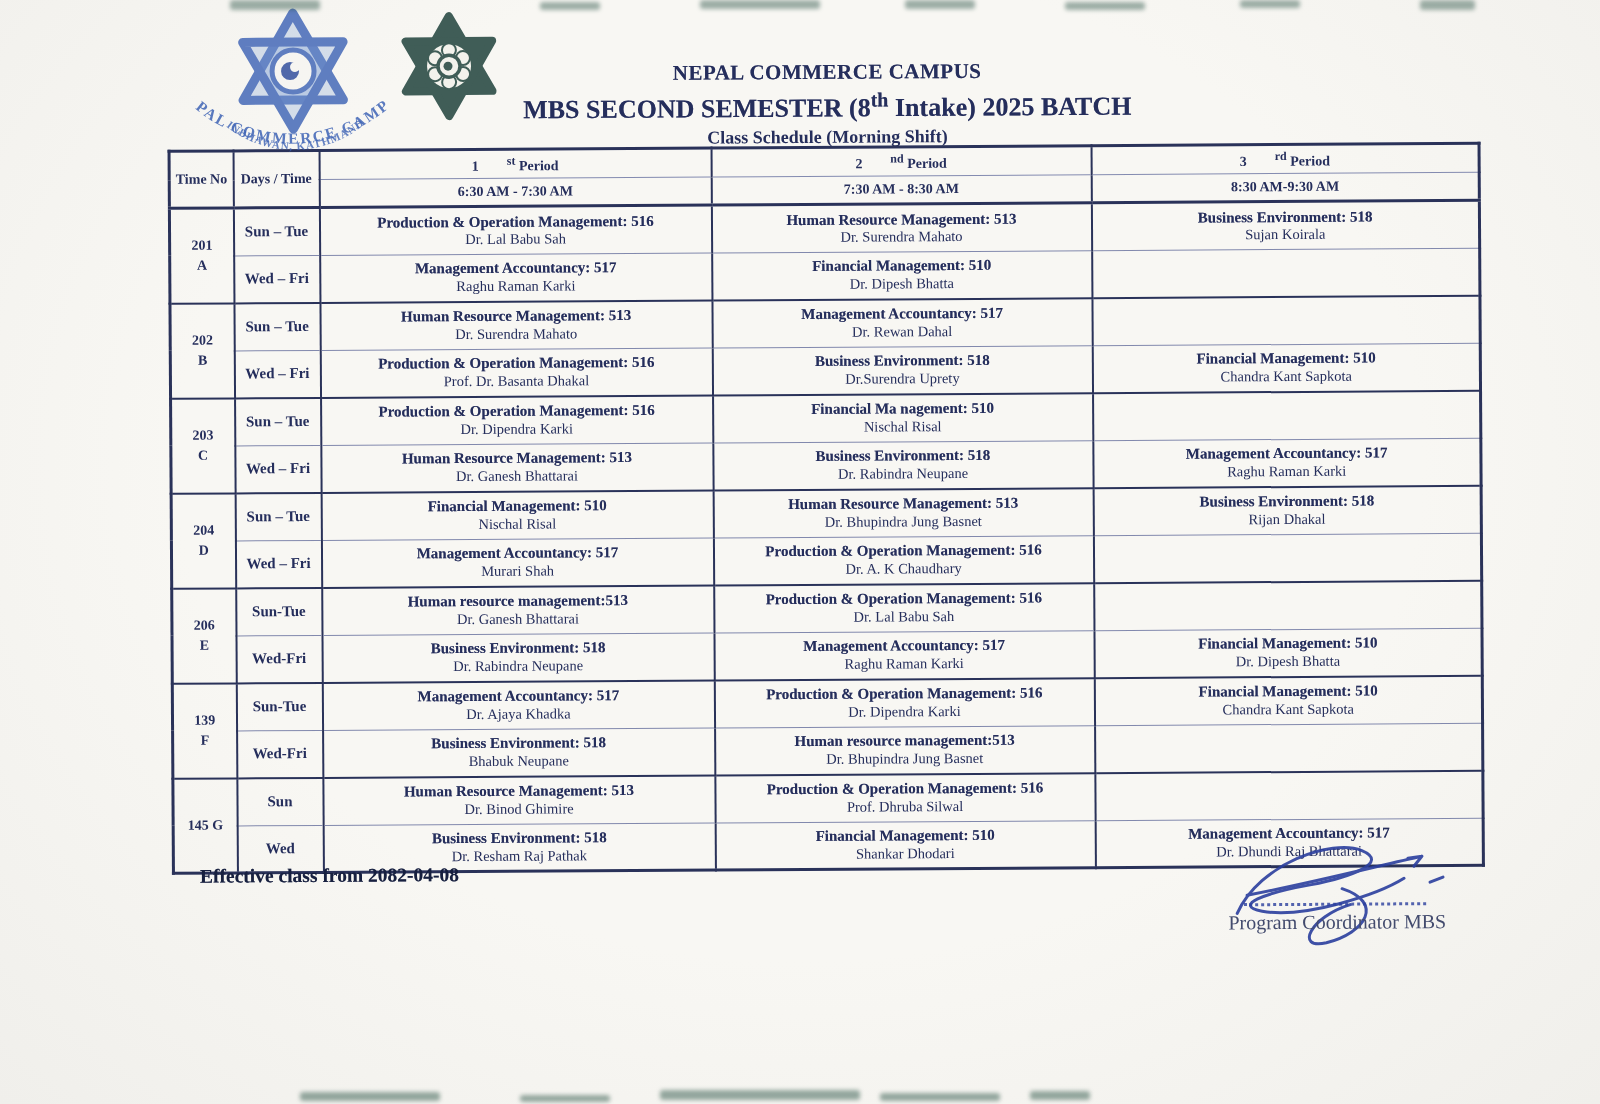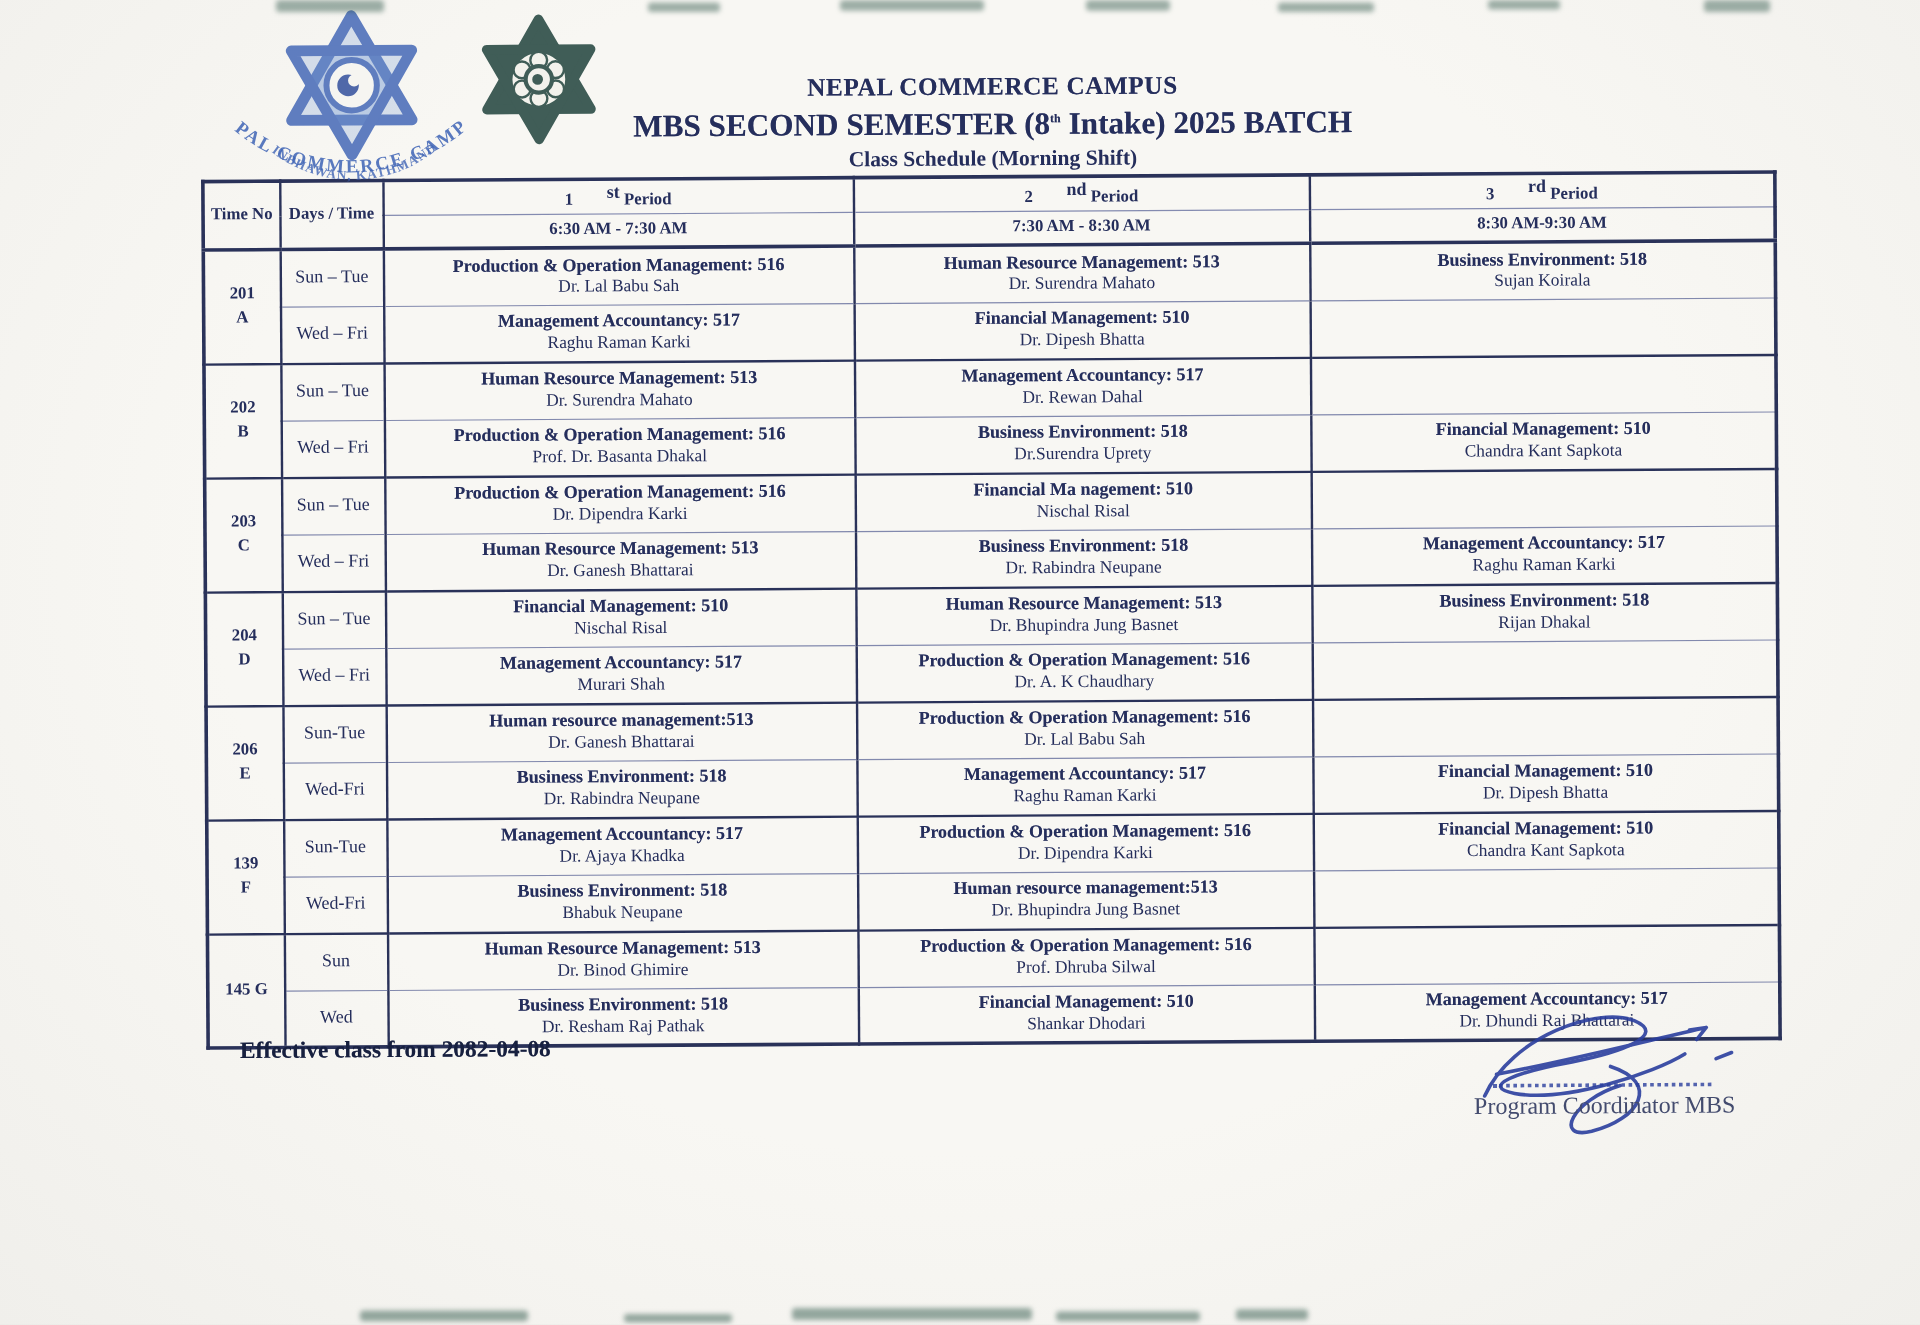--- a/index.html
+++ b/index.html
@@ -14,41 +14,41 @@
   }
   .content {
     position:absolute; inset:0;
     transform:rotate(-0.35deg); transform-origin:50% 50%;
     color:#252e5c;
   }
   
   .titles { position:absolute; left:480px; top:60px; width:700px; text-align:center; }
   .t1 { font-size:21px; font-weight:bold; letter-spacing:0.5px; text-shadow:0 0 0.5px rgba(30,38,90,.55); }
   .t2 { font-size:26px; font-weight:bold; margin-top:4px; text-shadow:0 0 0.5px rgba(30,38,90,.55); }
-  .t2 sup { font-size:10px; }
+  .t2 sup { font-size:20px; }
   .t3 { font-size:18px; font-weight:bold; margin-top:3px; }
   
   .table-wrap { position:absolute; left:170px; top:146px; }
   table.sched { border-collapse:collapse; table-layout:fixed; width:1310px; border:3px solid #2a3259; }
   .sched th, .sched td {
     border:2px solid #2a3259; padding:1px 4px; text-align:center; vertical-align:middle;
     overflow:hidden;
   }
   .sched thead th { font-size:14px; font-weight:bold; }
   .th-room  { vertical-align:top; padding-top:5px; width:64px; }
   .th-days  { vertical-align:bottom; padding-bottom:7px; width:86px;margin-top:37px; }
   .period-th { height:25px; border-bottom:1px solid #848bb0 !important; }
-  .period-th sup { font-size:15px;padding-left:28px; }
+  .period-th sup { font-size:12px;padding-left:28px; }
   .time-th { height:24px; border-top:1px solid #848bb0 !important; border-bottom:3px solid #2a3259 !important; }
   .th-room, .th-days { border-bottom:3px solid #2a3259 !important; }
   tbody tr { height:47.5px; }
   tr.row-first td.cell { border-bottom:1px solid #8289ad; }
   tr.row-sub td.cell   { border-top:1px solid #8289ad; }
   td.room-cell { font-size:14px; font-weight:bold; line-height:1.45; }
-  td.day-cell  { font-size:15px; font-weight:normal; }
+  td.day-cell  { font-size:15px; font-weight:bold; }
   .course  { font-size:15px; font-weight:bold; line-height:1.25; text-shadow:0 0 0.4px rgba(30,38,90,.5); }
   .teacher { font-size:14.5px; line-height:1.2; }
   
   .effective { position:absolute; left:198px; top:862px; font-size:19.5px; font-weight:bold; color:#17203f;
                text-shadow:0 0 0.5px rgba(20,28,70,.5); }
   .sig-block { position:absolute; left:1180px; top:840px; width:310px; }
   .sig-dots { position:absolute; left:62px; top:66px; width:182px; border-bottom:3px dotted #2b3f9e; opacity:.8; }
   .sig-label { position:absolute; left:0; top:74px; width:310px; text-align:center; font-size:20px; color:#434b6e; }
   .sig-svg { position:absolute; left:10px; top:-4px; }
   

